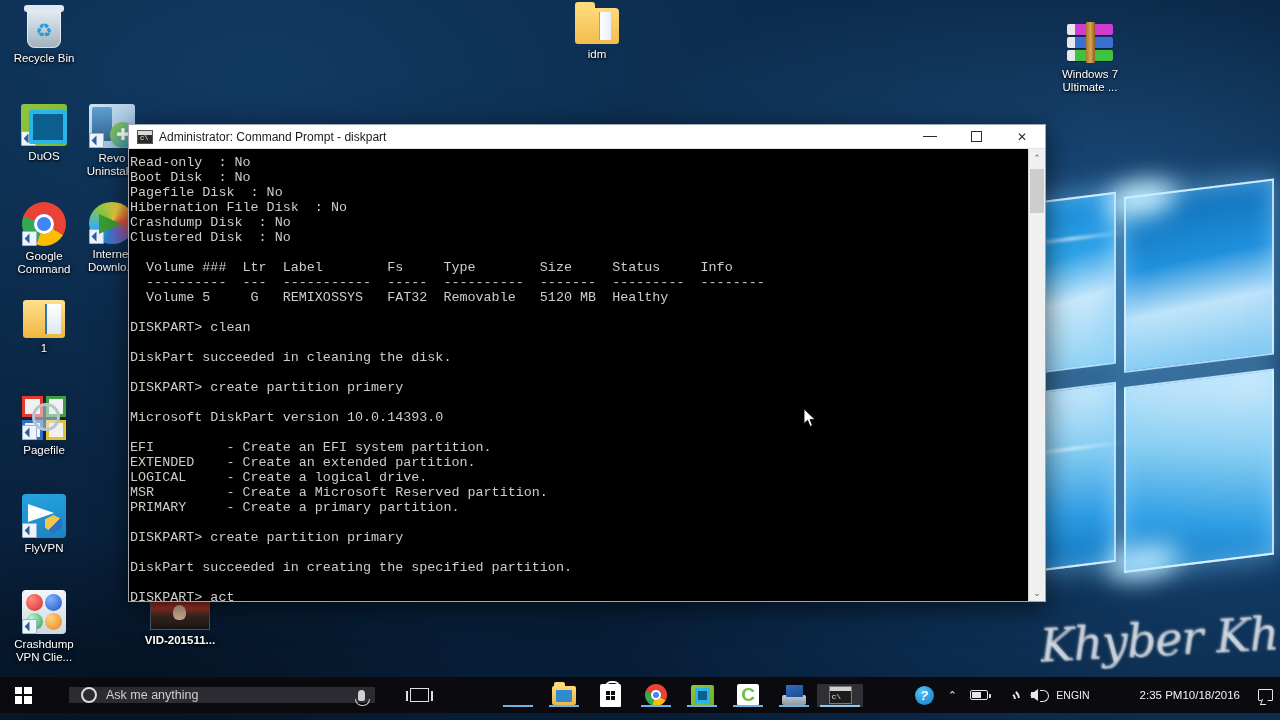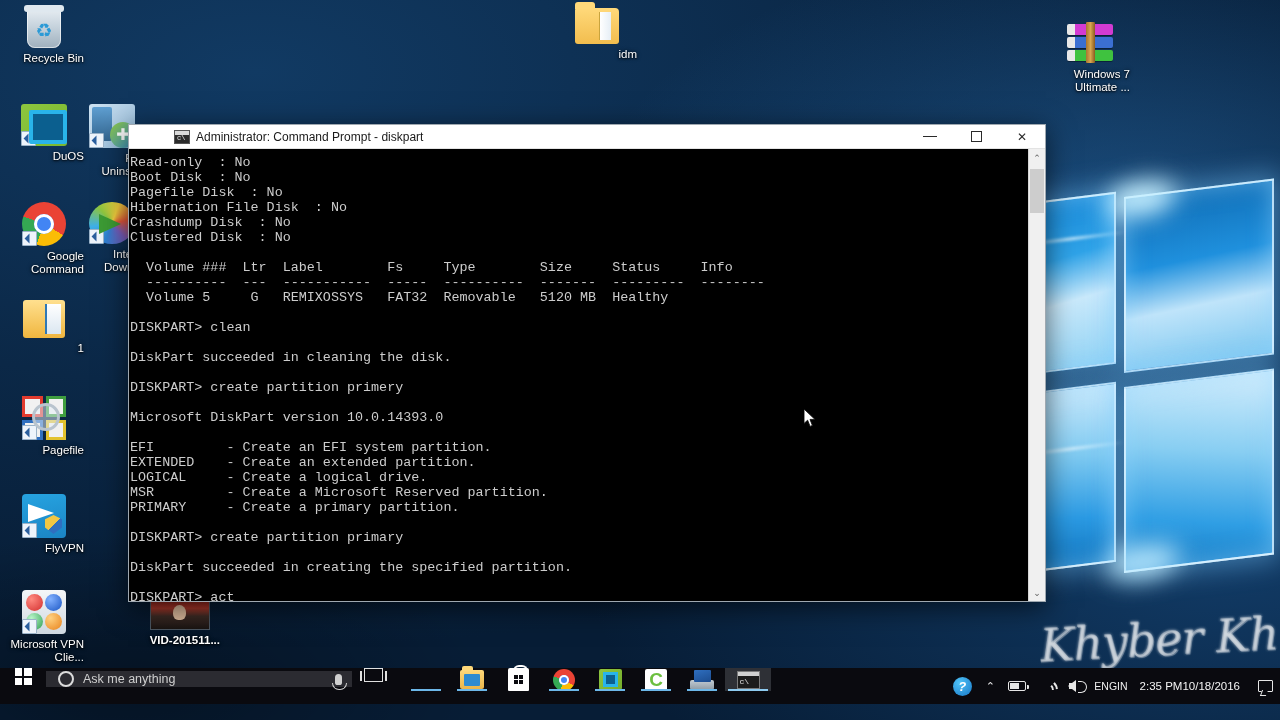--- a/index.html
+++ b/index.html
@@ -37,21 +37,21 @@
            background:linear-gradient(185deg,#cbeafc 0%,#7fcaf1 38%,#2b9ae3 72%,#1275bd 100%); }
   .pane-d{ left:104px; top:196px; width:150px; height:186px;
            background:linear-gradient(190deg,#d4eefd 0%,#88cef2 40%,#2f9ee4 75%,#1478c0 100%); }
   .glow{ position:absolute; border-radius:50%; filter:blur(12px); }
   .glow1{ left:86px; top:-8px; width:70px; height:36px; background:rgba(200,240,255,.95); }
   .glow2{ left:86px; top:356px; width:74px; height:34px; background:rgba(190,235,255,.9); }
   .streak{ position:absolute; background:linear-gradient(90deg,rgba(255,255,255,0),rgba(225,245,255,.85),rgba(255,255,255,0));
            height:3px; filter:blur(1.5px); }
 
   
-  .dicon{ position:absolute; width:80px; text-align:right; cursor:default; }
+  .dicon{ position:absolute; width:80px; text-align:center; cursor:default; }
   .dicon .glyph{ width:48px; height:48px; margin:0 auto 4px; position:relative; }
   .dicon .lbl{
     font-size:11.5px; color:#fff; line-height:13px;
     text-shadow:0 1px 2px rgba(0,0,0,.95), 0 0 4px rgba(0,0,0,.8);
     word-break:break-word;
   }
   .shortcut-arrow{
     position:absolute; left:0; bottom:0; width:15px; height:15px;
     background:#eef4fb; border:1px solid #9bb3c9; border-radius:1px;
   }
@@ -155,21 +155,20 @@
 
   
   #cmdwin{
     position:absolute; left:128px; top:124px; width:918px; height:478px;
     background:#000; border:1px solid #9fa8b0;
     box-shadow:0 6px 26px rgba(0,0,0,.6);
   }
   #cmdtitle{
     height:24px; background:#ffffff; display:flex; align-items:center;
     border-bottom:1px solid #e3e3e3;
-    padding-left:37px;
   }
   .cmd-ico{
     width:16px;height:14px; margin:0 6px 0 8px; background:#2b2b2b;
     border:1px solid #555; position:relative; flex:0 0 auto;
   }
   .cmd-ico:before{ content:""; position:absolute; left:0; top:0; right:0; height:4px; background:#d9d9d9; }
   .cmd-ico:after{ content:"c\\"; position:absolute; left:2px; top:3px; font-size:7px;
      color:#e8e8e8; font-family:"Liberation Mono",monospace; }
   #cmdtitle .t{ font-size:12px; color:#1a1a1a; flex:1 1 auto; white-space:nowrap; }
   .wbtn{ width:46px; height:24px; display:flex; align-items:center; justify-content:center;
@@ -200,22 +199,22 @@
   #watermark{
     position:absolute; left:1040px; top:612px; width:250px; height:70px;
     font-family:"DejaVu Serif", serif; font-style:italic; font-size:46px;
     color:rgba(255,255,255,.30); letter-spacing:-1px;
     text-shadow:0 0 3px rgba(255,255,255,.65), 1px 1px 0 rgba(255,255,255,.25);
     white-space:nowrap; overflow:hidden; transform:rotate(-3deg);
   }
 
   
   #taskbar{
-    position:absolute; left:0; bottom:16px; width:1280px; height:36px;
-    background:#0a0a0f; display:flex; align-items:flex-start;
+    position:absolute; left:0; bottom:7px; width:1280px; height:36px;
+    background:#0a0a0f; display:flex; align-items:center;gap:23px;
   }
   #startbtn{ width:46px; display:flex; align-items:center; justify-content:center; }
   .winlogo{ width:17px;height:17px; display:grid; grid-template-columns:1fr 1fr;
             grid-template-rows:1fr 1fr; gap:2px; }
   .winlogo i{ background:#fff; display:block; }
 
   #searchbox{
     width:306px; background:#2b2b31; display:flex; align-items:center; gap:9px;
     padding:0 8px 0 12px; margin:3px 0; cursor:text;
   }
@@ -306,21 +305,21 @@
      clip-path:polygon(50% 50%, 100% 0, 100% 50%, 50% 50%); }
   .spk{ width:28px; }
   .spk i{ position:relative; width:0;height:0; border-top:6px solid transparent;
      border-bottom:6px solid transparent; border-right:8px solid #e6e6e6; display:block; }
   .spk i:before{ content:""; position:absolute; left:1px; top:-3px; width:4px;height:6px;
      background:#e6e6e6; }
   .spk i:after{ content:""; position:absolute; left:10px; top:-5px; width:8px;height:10px;
      border:1.5px solid #e6e6e6; border-left:none; border-radius:0 8px 8px 0; }
   #lang{ padding:16px 8px; text-align:center; }
   #lang div{ font-size:10.5px; color:#f0f0f0; line-height:12px; }
-  #clock{ padding:0 10px 0 4px; text-align:right; }
+  #clock{ padding:0 10px 0 4px; text-align:right;margin-left:38px; }
   #clock div{ font-size:11.5px; color:#f4f4f4; line-height:12px; white-space:nowrap; }
   #notif{ width:30px; }
   .notifbox{ width:15px;height:12px; border:1.5px solid #e6e6e6; border-radius:1px; position:relative; }
   .notifbox:after{ content:""; position:absolute; left:2px; bottom:-5px; width:5px;height:5px;
      background:#0a0a0f; border-left:1.5px solid #e6e6e6; border-bottom:1.5px solid #e6e6e6;
      transform:skewX(-20deg); }
 </style>
 </head>
 <body>
 
@@ -399,21 +398,21 @@
       <div class="lbl">FlyVPN</div>
     </div>
     <div class="dicon" style="left: 4px; top: 590px;">
       <div class="glyph ic-softether">
         <i></i>
         <i></i>
         <i></i>
         <i></i>
         <span class="shortcut-arrow"></span>
       </div>
-      <div class="lbl">Microsoft VPN Clie...</div>
+      <div class="lbl">Crashdump VPN Clie...</div>
     </div>
     <div class="dicon" style="left: 140px; top: 596px; font-weight: bold;">
       <div class="glyph ic-vid"></div>
       <div class="lbl">VID-201511...</div>
     </div>
   </div>
 
 <div id="cmdwin">
   <div id="cmdtitle">
     <span class="cmd-ico"></span>

